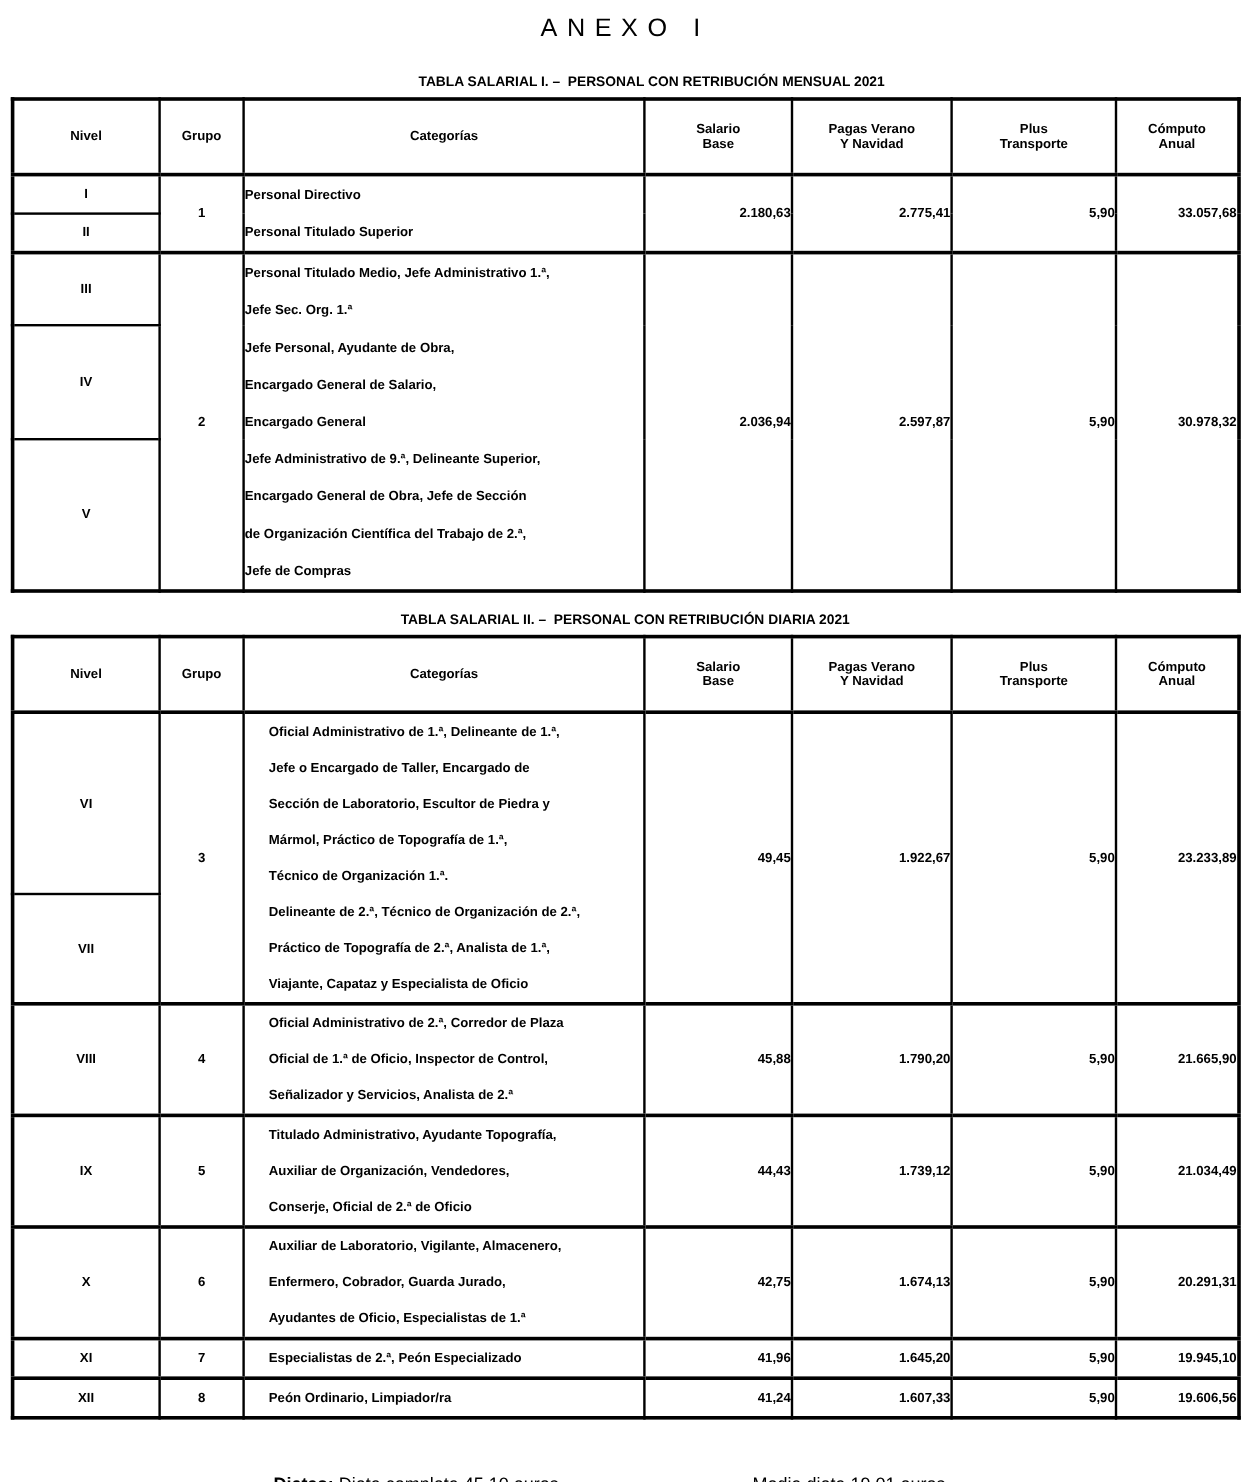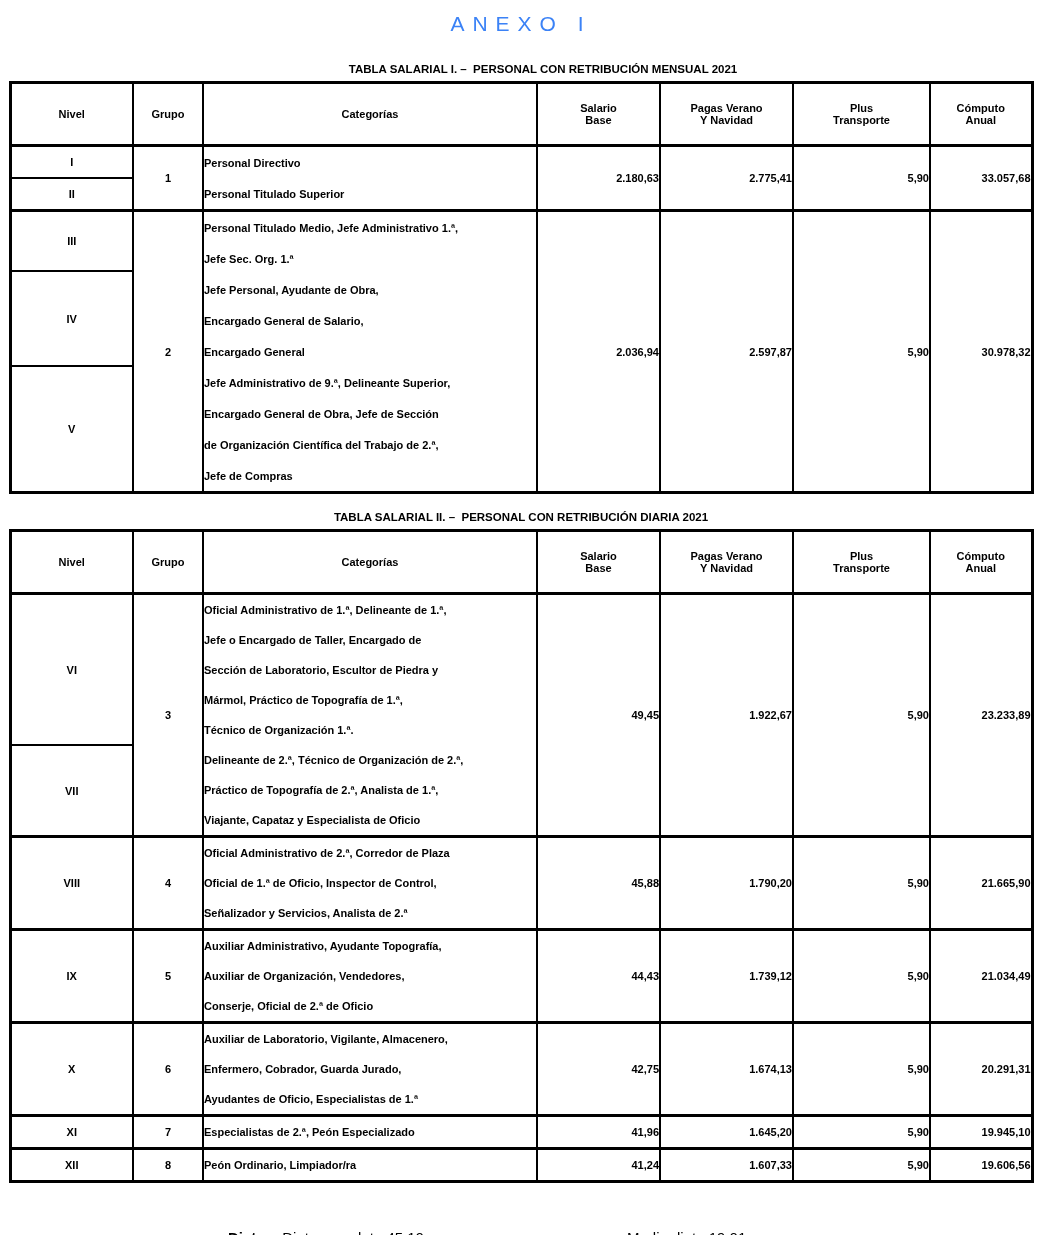--- a/index.html
+++ b/index.html
@@ -9,21 +9,21 @@
     font-family: "Liberation Sans", sans-serif;
     color: #000;
     overflow: hidden;
   }
   .anexo-title {
     margin-top: 12px;
     text-align: center;
     font-size: 21px;
     font-weight: 400;
     letter-spacing: 8px;
-    color: #3b82f6;
+    color: #000000;
   }
   .tbl-title {
     text-align: center;
     font-size: 11.5px;
     font-weight: bold;
     white-space: pre-wrap;
   }
   .tbl-title.first { margin-top: 27px; margin-bottom: 6px; padding-left: 44px; }
   .tbl-title.second { margin-top: 17px; margin-bottom: 6px; }
   table.sal {
@@ -51,21 +51,21 @@
   .h2l-wrap {
     display: flex; flex-direction: column; justify-content: center;
     height: 50px;
   }
   td.nivel { text-align: center; vertical-align: middle; }
   td.grupo { text-align: center; vertical-align: middle; }
   td.val   { text-align: right; vertical-align: middle; }
   td.cat   { vertical-align: middle; text-align: center; padding-left: 10px; }
   .catline { display: flex; align-items: center; }
   .lh31 { height: 31px; }
-  .lh30 { height: 30px; }
+  .lh30 { height: 30px; padding-left: 20px; }
 
   tr.gstart td { border-top: 3px solid #000; }
 
   td.h30  { height: 30px; }
   td.h60  { height: 60px; }
   td.h93  { height: 93px; }
   td.h125 { height: 125px; }
   td.h150 { height: 150px; }
   td.h90  { height: 90px; }
 
@@ -252,21 +252,21 @@
       <td class="val">45,88</td>
       <td class="val">1.790,20</td>
       <td class="val">5,90</td>
       <td class="val">21.665,90</td>
     </tr>
 
     <tr class="gstart">
       <td class="nivel h90">IX</td>
       <td class="grupo">5</td>
       <td class="cat">
-        <div class="catline lh30">Auxiliar Administrativo, Ayudante Topografía,</div>
+        <div class="catline lh30">Titulado Administrativo, Ayudante Topografía,</div>
         <div class="catline lh30">Auxiliar de Organización, Vendedores,</div>
         <div class="catline lh30">Conserje, Oficial de 2.ª de Oficio</div>
       </td>
       <td class="val">44,43</td>
       <td class="val">1.739,12</td>
       <td class="val">5,90</td>
       <td class="val">21.034,49</td>
     </tr>
 
     <tr class="gstart">

